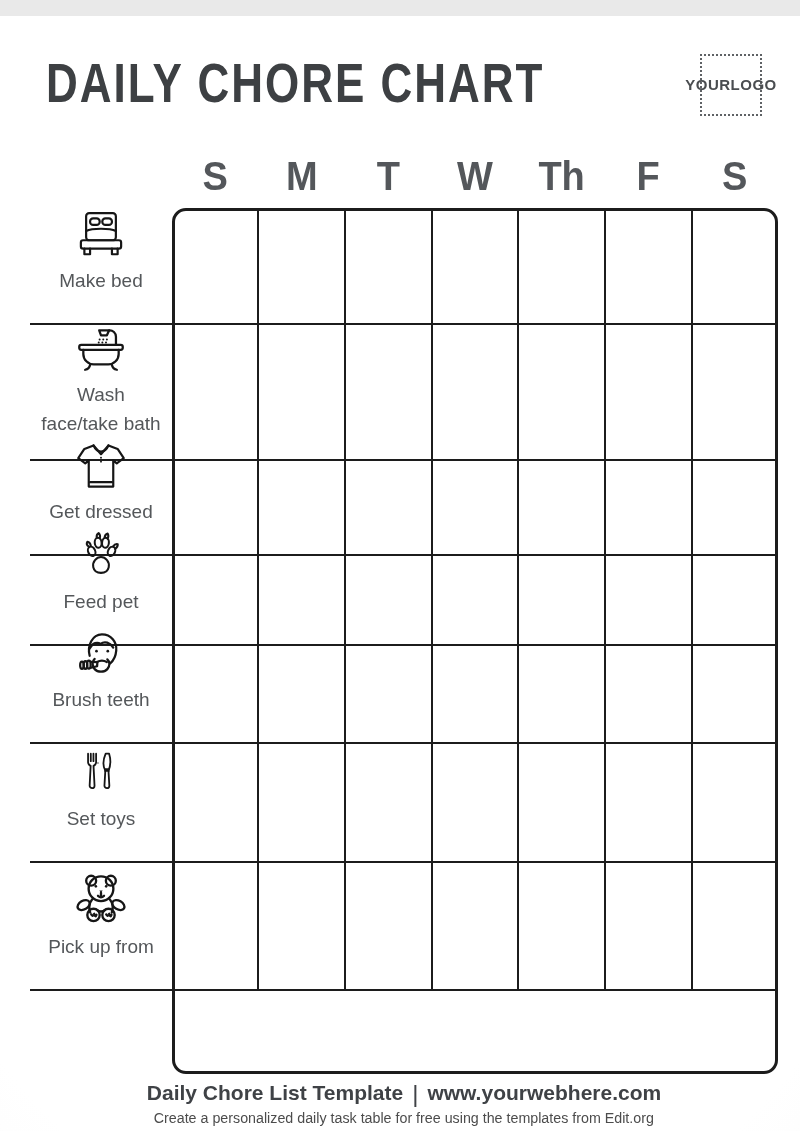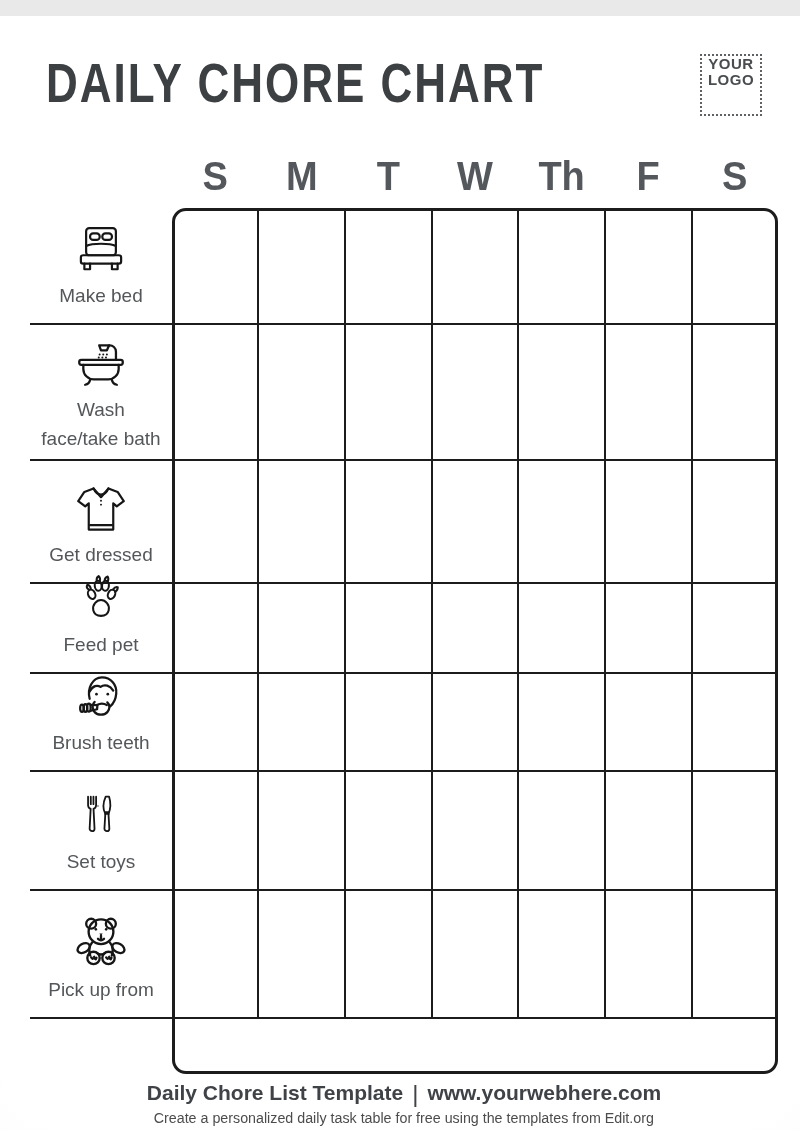--- a/index.html
+++ b/index.html
@@ -10,42 +10,42 @@
   }
 
   
   .page-title {
     position:absolute; left:46px; top:36px; margin:0;
     font-size:44px; font-weight:600; letter-spacing:2px; color:#3d4043;
     transform:scaleY(1.25); transform-origin:left top; white-space:nowrap;
   }
   .logo-box {
     position:absolute; top:38px; right:38px; width:58px; height:58px;
-    border:2px dotted #5f6265; display:flex; flex-direction:column;
-    align-items:center; cursor:pointer;
+    border:2px dotted #5f6265; display:flex; 
+    align-items:center; justify-content:center; cursor:pointer;
   }
   .logo-box span { font-size:15px; font-weight:bold; color:#4a4d50; line-height:1.08; letter-spacing:.5px; }
 
   
   .day-header { position:absolute; left:172px; top:122px; width:606px; height:64px; display:flex; }
   .day-header .day {
     flex:1; display:flex; align-items:flex-end; justify-content:center;
     font-size:38px; font-weight:600; color:#54575b; padding-bottom:2px;
     transform:scaleY(1.05); transform-origin:center bottom;
   }
 
   
   .chart-table { position:absolute; left:30px; top:192px; width:748px; height:866px; }
   .chore-row { display:flex; box-sizing:border-box; border-bottom:2px solid #1c1c1c; }
   .chore-row:last-child { border-bottom:none; }
-  .r1{height:117px} .r2{height:136px} .r3{height:123px} .r4{height:90px}
+  .r1{height:117px} .r2{height:136px} .r3{height:95px} .r4{height:90px}
   .r5{height:98px} .r6{height:119px} .r7{height:128px}
   .row-label {
     width:142px; box-sizing:border-box; display:flex; flex-direction:column;
-    align-items:center; justify-content:flex-end; padding-bottom:9px; gap:7px;
+    align-items:center; justify-content:flex-end; padding-bottom:24px; gap:7px;
   }
   .row-label .label-line {
     display:block; font-size:19px; color:#54575a; line-height:1.16; text-align:center; white-space:nowrap;
   }
   .icon { display:flex; align-items:center; justify-content:center; }
   .icon svg { fill:none; stroke:#161616; stroke-width:2.5; stroke-linecap:round; stroke-linejoin:round; }
   .icon svg .f { fill:#161616; stroke:none; }
   .day-cell { flex:1; box-sizing:border-box; border-left:2px solid #1c1c1c; cursor:pointer; }
   .day-cell.first { border-left:none; }
   .grid-outline {

